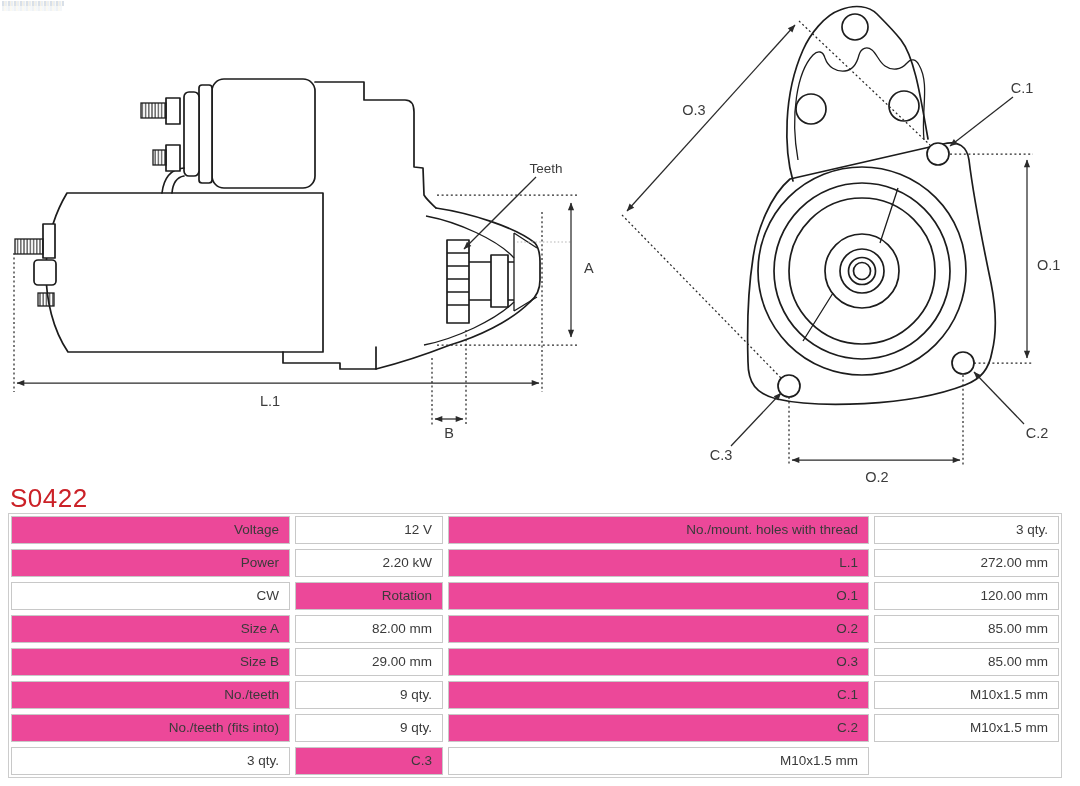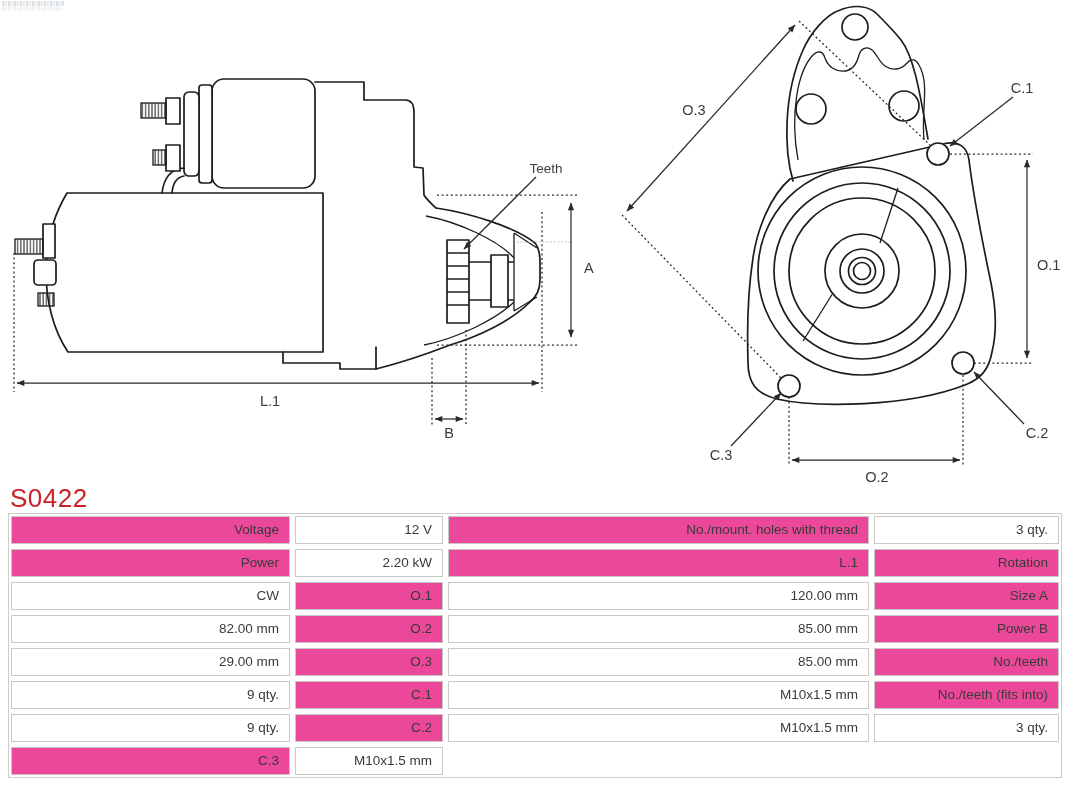--- a/index.html
+++ b/index.html
@@ -212,32 +212,33 @@
   <div class="spec-table">
 
     <div class="cell lab">Voltage</div>
     <div class="cell val">12 V</div>
     <div class="cell lab">No./mount. holes with thread</div>
     <div class="cell val">3 qty.</div>
 
     <div class="cell lab">Power</div>
     <div class="cell val">2.20 kW</div>
     <div class="cell lab">L.1</div>
-
+    <div class="cell val">272.00 mm</div>
+
+    <div class="cell val">CW</div>
     <div class="cell lab">Rotation</div>
-    <div class="cell val">CW</div>
     <div class="cell lab">O.1</div>
     <div class="cell val">120.00 mm</div>
 
     <div class="cell lab">Size A</div>
     <div class="cell val">82.00 mm</div>
     <div class="cell lab">O.2</div>
     <div class="cell val">85.00 mm</div>
 
-    <div class="cell lab">Power B</div>
+    <div class="cell lab">Size B</div>
     <div class="cell val">29.00 mm</div>
     <div class="cell lab">O.3</div>
     <div class="cell val">85.00 mm</div>
 
     <div class="cell lab">No./teeth</div>
     <div class="cell val">9 qty.</div>
     <div class="cell lab">C.1</div>
     <div class="cell val">M10x1.5 mm</div>
 
     <div class="cell lab">No./teeth (fits into)</div>

